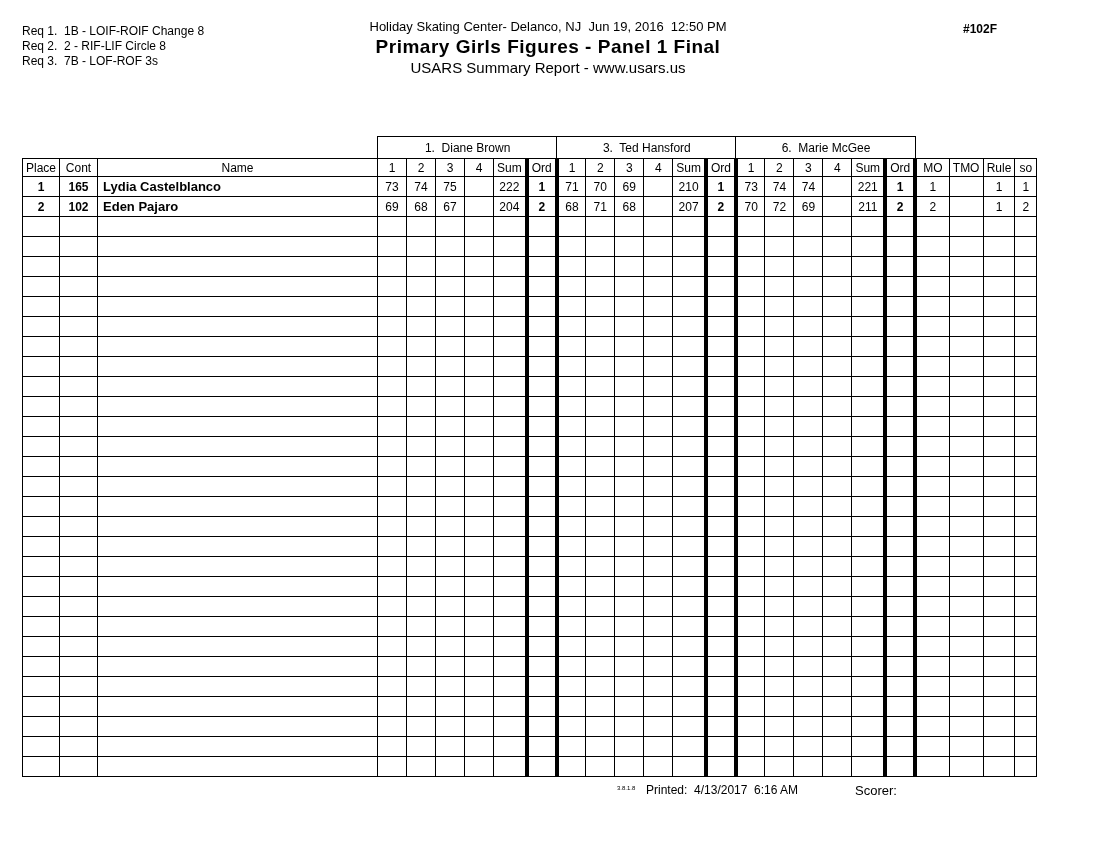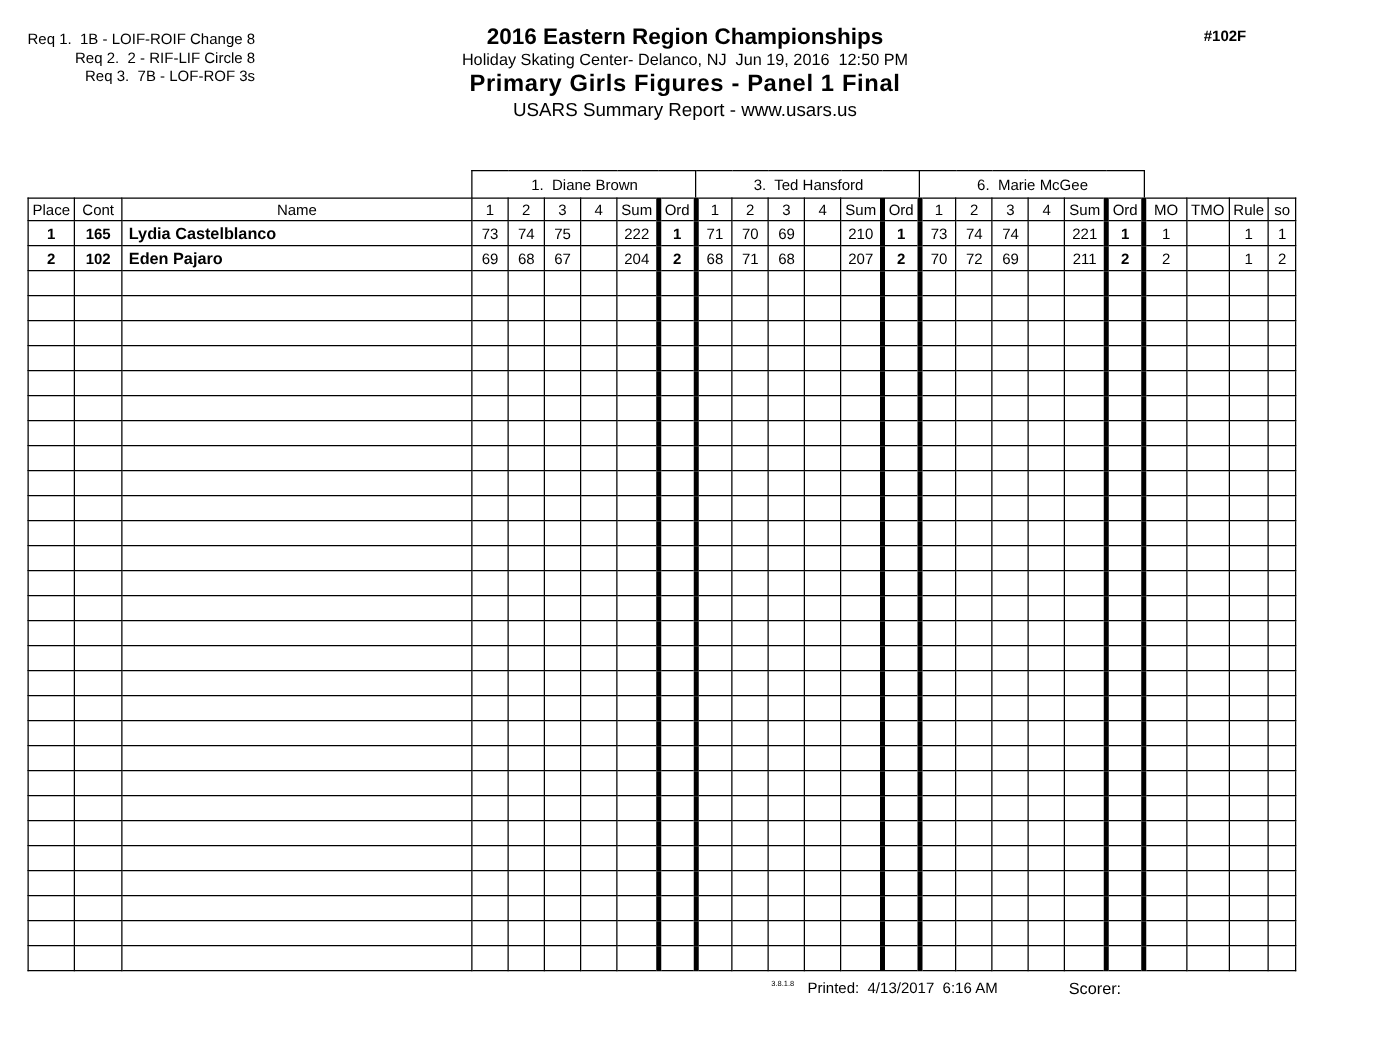--- a/index.html
+++ b/index.html
@@ -1,21 +1,21 @@
 <!DOCTYPE html>
 <html><head>
 <meta charset="utf-8">
 <style>
   * { margin:0; padding:0; box-sizing:border-box; }
   html,body { background:#ffffff; }
   body {
     width:1100px; height:850px; position:relative;
     font-family:"Liberation Sans", sans-serif; color:#000;
   }
-  .req-list { position:absolute; left:22px; top:24px; font-size:12px; line-height:15px;text-align:right; }
+  .req-list { position:absolute; left:22px; top:24px; font-size:12px; line-height:15px; }
   .req-line { white-space:pre; }
   .title-block { position:absolute; left:248px; top:19px; width:600px; text-align:center; }
   .title-main   { font-size:18px; font-weight:bold; line-height:21px; }
   .title-venue  { font-size:13px; line-height:16px; white-space:pre; }
   .title-event  { font-size:19px; font-weight:bold; line-height:23px; letter-spacing:0.5px; }
   .title-report { font-size:15px; line-height:19px; }
   .event-number { position:absolute; left:963px; top:22px; font-size:12px; font-weight:bold; }
 
   table.results {
     position:absolute; left:22px; top:136px;
@@ -45,21 +45,20 @@
 </head>
 <body>
 
 <div class="req-list">
   <div class="req-line">Req 1.  1B - LOIF-ROIF Change 8</div>
   <div class="req-line">Req 2.  2 - RIF-LIF Circle 8</div>
   <div class="req-line">Req 3.  7B - LOF-ROF 3s</div>
 </div>
 
 <div class="title-block">
-  <div class="title-main">2016 Eastern Region Championships</div>
   <div class="title-venue">Holiday Skating Center- Delanco, NJ  Jun 19, 2016  12:50 PM</div>
   <div class="title-event">Primary Girls Figures - Panel 1 Final</div>
   <div class="title-report">USARS Summary Report - www.usars.us</div>
 </div>
 
 <div class="event-number">#102F</div>
 
 <table class="results">
   <colgroup>
     <col style="width:36px">

